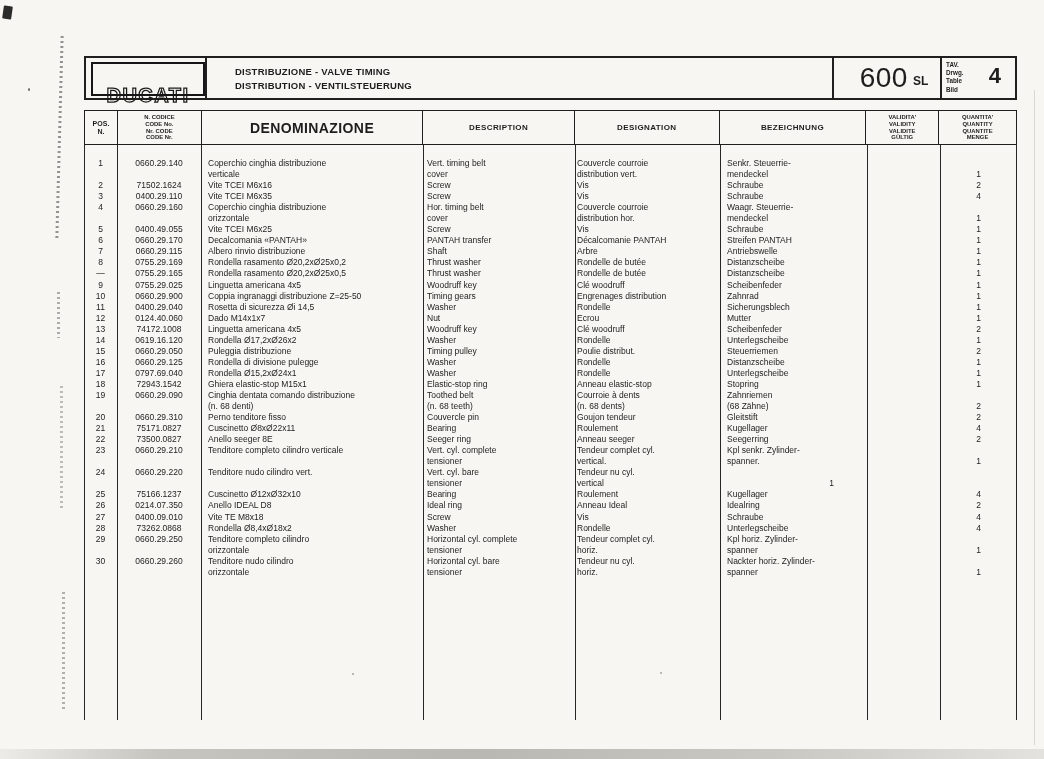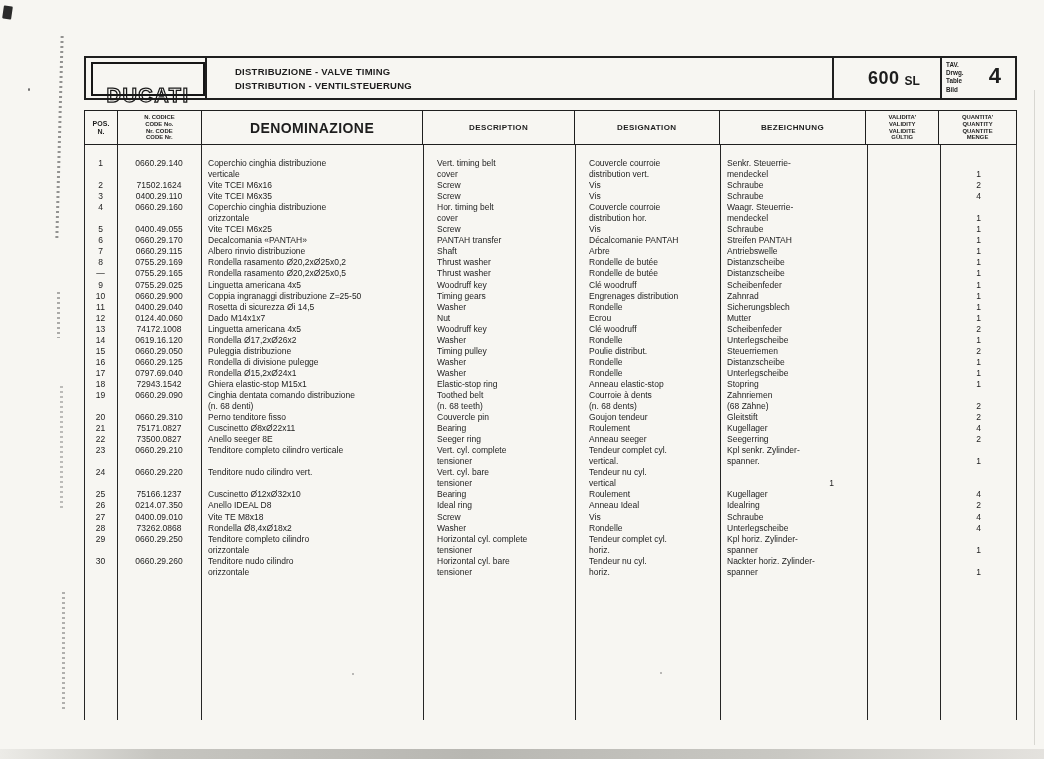--- a/index.html
+++ b/index.html
@@ -18,21 +18,21 @@
   #logo-box{position:absolute; left:5px; top:4px; width:110px; height:30px;
             border:2px solid #161616; display:flex; align-items:center; justify-content:center;}
   #logo-text{font-size:20px; font-weight:bold; letter-spacing:1.5px; color:#181818;margin-top:33px;}
   @supports (-webkit-text-stroke: 1px black){
     #logo-text{color:transparent; -webkit-text-stroke:1.25px #181818;}
   }
   #title-block{position:absolute; left:149px; top:7px; font-weight:bold;
                font-size:9.5px; line-height:13.5px; letter-spacing:0.25px;}
   #model-cell{position:absolute; left:746px; width:108px; top:0; bottom:0;
               display:flex; align-items:center; justify-content:center;}
-  #model-num{font-size:18px; font-weight:bold; letter-spacing:0.5px;margin-left:16px;}
+  #model-num{font-size:28px; font-weight:normal; letter-spacing:0.5px;margin-left:16px;}
   #model-sfx{font-size:12px; font-weight:bold; margin-left:5px; position:relative; top:3px;}
   #tav-cell{position:absolute; left:854px; right:0; top:0; bottom:0;}
   #tav-labels{position:absolute; left:6px; top:3px; font-size:6.3px; font-weight:bold;
               line-height:8.2px; white-space:pre-line;}
   #tav-num{position:absolute; right:14px; top:50%; transform:translateY(-56%);
            font-size:22px; font-weight:bold;}
   
   #colhead{position:absolute; left:84px; top:110px; width:933px; height:35px;
            border:1.5px solid #1f1f1f; box-sizing:border-box; display:flex;}
   .hc{box-sizing:border-box; border-right:1.2px solid #1f1f1f;
@@ -51,22 +51,22 @@
   #rules{position:absolute; left:84px; top:145px; width:933px; height:575px; pointer-events:none;}
   .vline{position:absolute; top:0; bottom:0; width:1.2px; background:#262626;}
   
   #rows{position:absolute; left:84px; top:158px; width:933px;
         font-size:8.5px; line-height:11.05px;}
   .trow{display:flex; align-items:stretch;}
   .c{box-sizing:border-box; white-space:pre-line;}
   .c-pos{width:33px; text-align:center;}
   .c-code{width:84px; text-align:center;}
   .c-it{width:222px; padding-left:7px;}
-  .c-en{width:152px; padding-left:14px;}
-  .c-fr{width:145px; padding-left:14px;}
+  .c-en{width:152px; padding-left:4px;}
+  .c-fr{width:145px; padding-left:2px;}
   .c-de{width:147px; padding-left:7px;}
   .c-val{width:73px;}
   .c-qty{width:77px; text-align:center; display:flex; flex-direction:column; justify-content:flex-end;}
   
   .blob{position:absolute; left:3px; top:6px; width:9px; height:13px;
         background:#2b2b2b; transform:rotate(8deg); border-radius:1px;}
   .scribble{position:absolute; width:2.5px;
             background-image:repeating-linear-gradient(180deg,#4f4f4f 0 2px,transparent 2px 5px);}
   #scr1{left:58px; top:36px; height:202px; opacity:.6; transform:rotate(1.5deg);}
   #scr2{left:57px; top:292px; height:46px; opacity:.45;}

